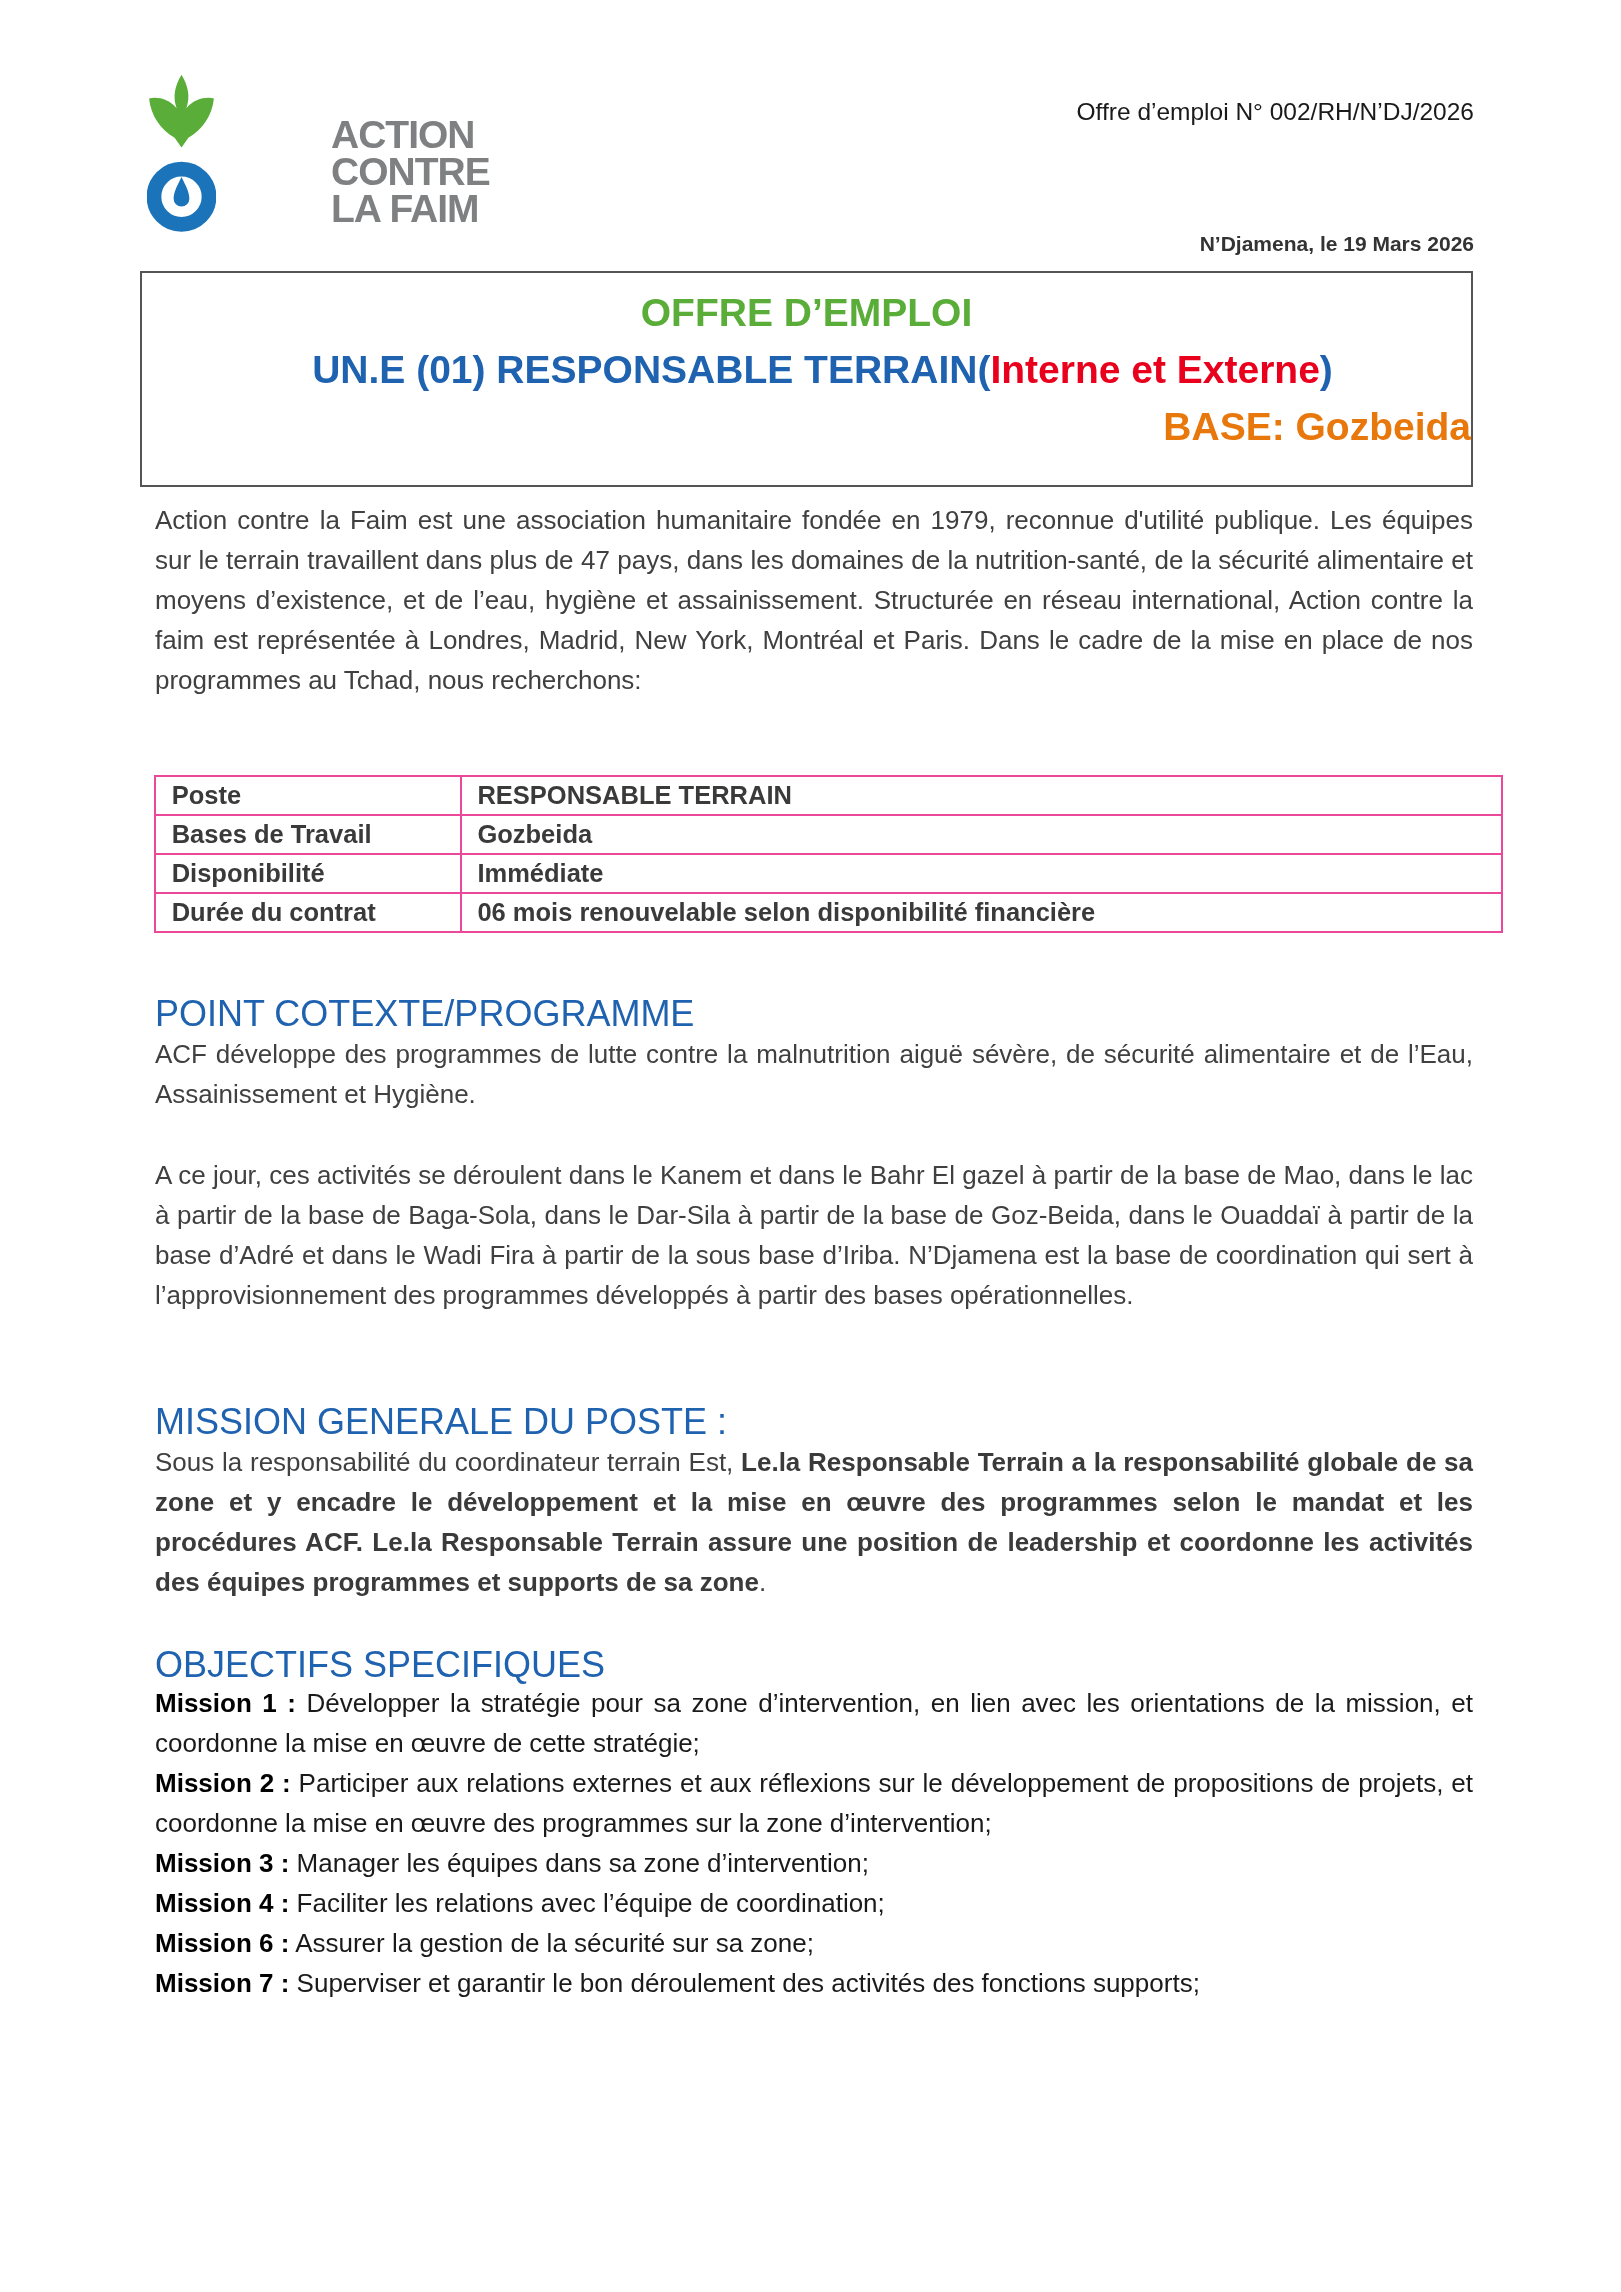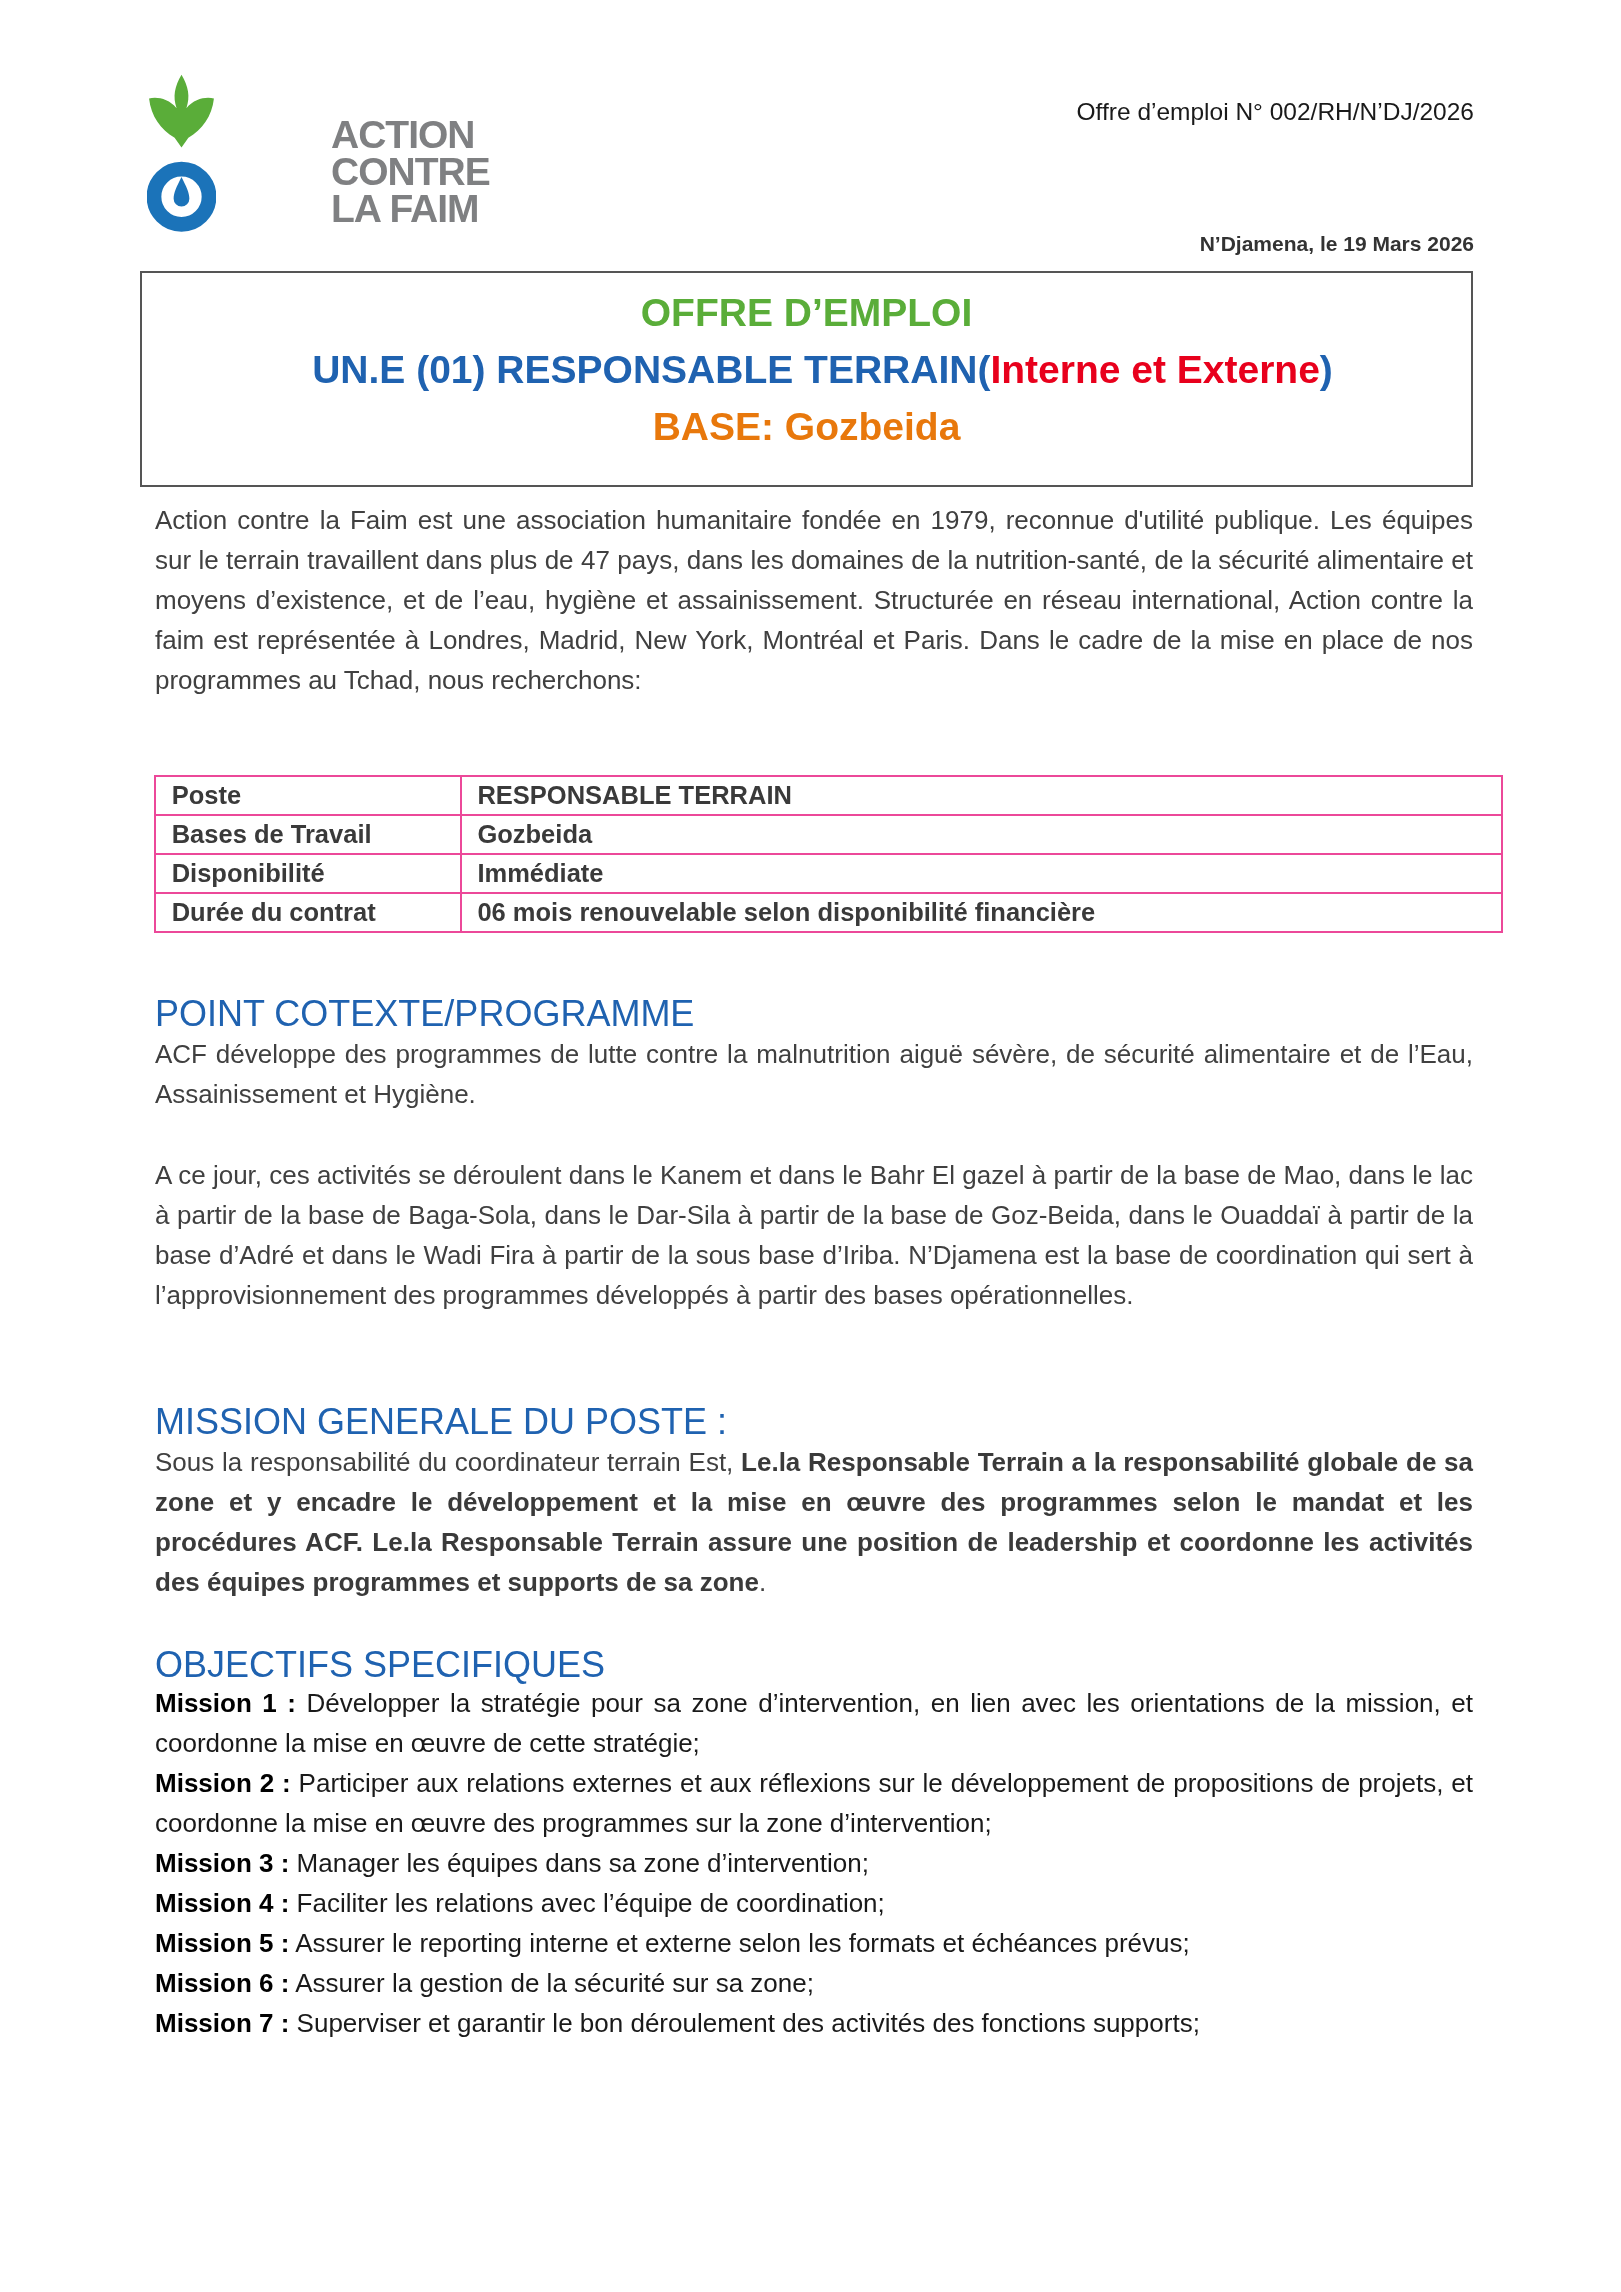--- a/index.html
+++ b/index.html
@@ -8,21 +8,21 @@
   .logo { position: absolute; left: 147px; top: 67px; width: 274px; height: 172px; }
   .logo-text { position: absolute; left: 184px; top: 39px; font-family: "Liberation Sans", sans-serif;
                font-weight: bold; color: #7f8082; font-size: 39px; line-height: 37px; letter-spacing: -1px; margin-top: 10px; }
   .ref { position: absolute; right: 147px; top: 98px; font-size: 24.5px; color: #1a1a1a; }
   .date { position: absolute; right: 147px; top: 232px; font-size: 21px; font-weight: bold; color: #333; }
   .title-box { position: absolute; left: 140px; top: 271px; width: 1333px; height: 216px;
                border: 2px solid #555; box-sizing: border-box; text-align: center; }
   .t1 { font-size: 39px; font-weight: bold; color: #5aad39; margin-top: 11.8px; line-height: 55px; }
   .t2 { font-size: 39px; font-weight: bold; color: #1f62b0; line-height: 59px; margin-left: 32px; }
   .t2 .red { color: #e8001c; }
-  .t3 { font-size: 39px; font-weight: bold; color: #e8780c; line-height: 55px; }
+  .t3 { font-size: 39px; font-weight: bold; color: #e8780c; line-height: 55px; text-align: right; }
   .para { position: absolute; left: 155px; width: 1318px; font-size: 26px; line-height: 40px;
           text-align: justify; color: #404040; }
   .para b { color: #3a3a3a; }
   .h { position: absolute; left: 155px; font-size: 36px; color: #1f62b0; }
   table.info { position: absolute; left: 154px; top: 775px; width: 1349px; border-collapse: collapse;
                font-size: 25.5px; font-weight: bold; color: #3a3a3a; }
   table.info td { border: 2px solid #ec4899; height: 37px; padding: 0 0 0 15.7px; line-height: 37px; }
   table.info td.k { width: 288px; }
   .missions { position: absolute; left: 155px; top: 1683px; width: 1318px; font-size: 26px;
               line-height: 40px; color: #1a1a1a; }
@@ -83,17 +83,16 @@
 
 <div class="h" style="top:1401px">MISSION GENERALE DU POSTE :</div>
 <div class="para" style="top:1442px"><span>Sous la responsabilité du coordinateur terrain Est, </span><b>Le.la Responsable Terrain a la responsabilité globale de sa zone et y encadre le développement et la mise en œuvre des programmes selon le mandat et les procédures ACF. Le.la Responsable Terrain assure une position de leadership et coordonne les activités des équipes programmes et supports de sa zone</b><span>.</span></div>
 
 <div class="h" style="top:1644px">OBJECTIFS SPECIFIQUES</div>
 <div class="missions">
   <div class="para-inline" style="text-align:justify"><b>Mission 1 :</b><span> Développer la stratégie pour sa zone d’intervention, en lien avec les orientations de la mission, et coordonne la mise en œuvre de cette stratégie;</span></div>
   <div style="text-align:justify"><b>Mission 2 :</b><span> Participer aux relations externes et aux réflexions sur le développement de propositions de projets, et coordonne la mise en œuvre des programmes sur la zone d’intervention;</span></div>
   <div><b>Mission 3 :</b><span> Manager les équipes dans sa zone d’intervention;</span></div>
   <div><b>Mission 4 :</b><span> Faciliter les relations avec l’équipe de coordination;</span></div>
-  <div><b>Mission 5 :</b><span> Assurer le reporting interne et externe selon les formats et échéances prévus;</span></div>
   <div><b>Mission 6 :</b><span> Assurer la gestion de la sécurité sur sa zone;</span></div>
   <div><b>Mission 7 :</b><span> Superviser et garantir le bon déroulement des activités des fonctions supports;</span></div>
 </div>
 
 
 </body></html>

